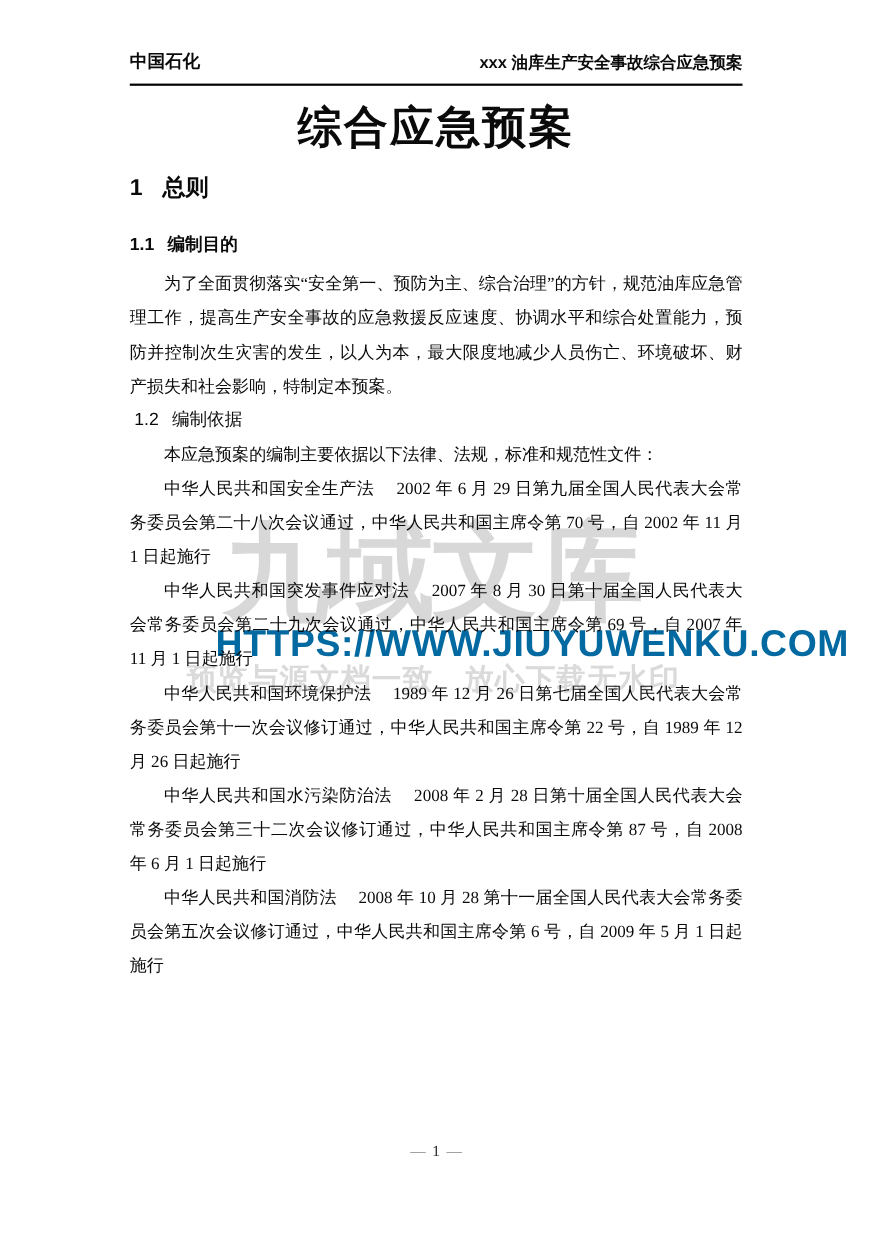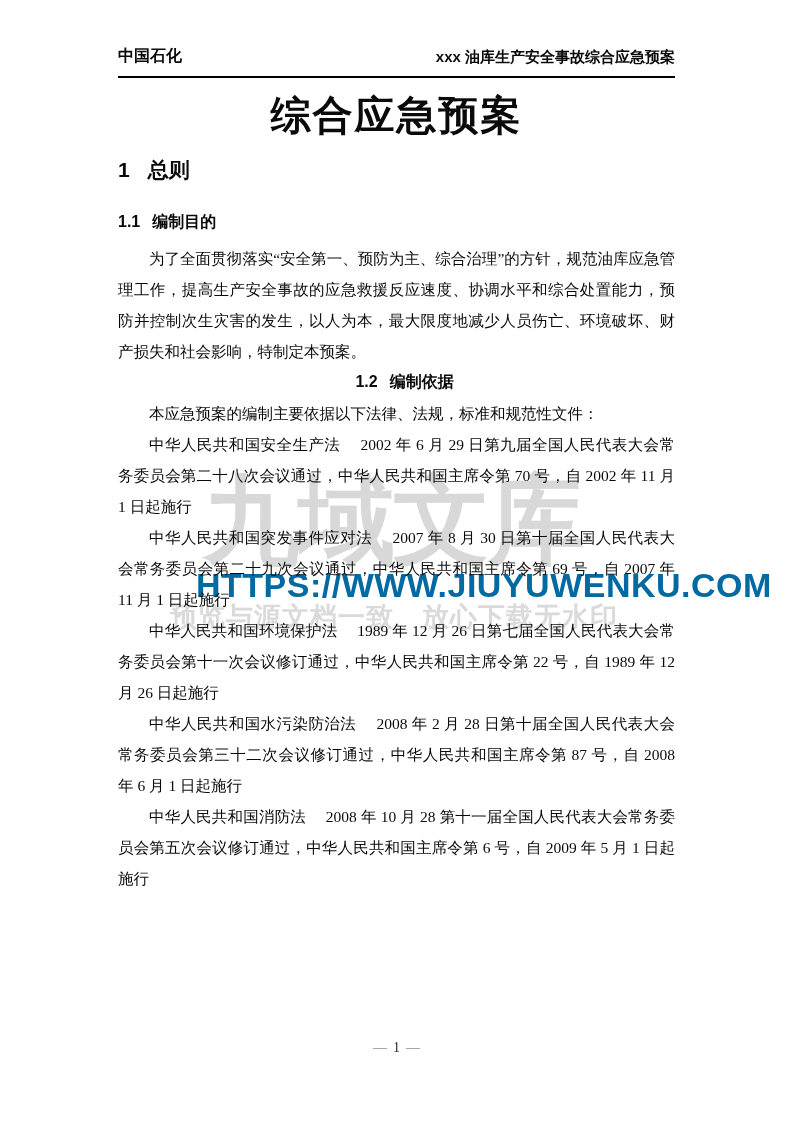--- a/index.html
+++ b/index.html
@@ -45,24 +45,24 @@
     font-size:16px;font-weight:bold;
     font-family:"Liberation Sans","DejaVu Sans",sans-serif;
   }
   .h11 .num{margin-right:12px;}
   .body-text{
     position:absolute;left:118px;top:243px;width:557px;
     font-size:15.5px;line-height:31px;text-align:justify;
   }
   .body-text p{margin:0;text-indent:2em;}
   .h12{
-    margin:3px 0 4px 16px;
-    font-size:16px;line-height:24px;font-weight:bold;
+    margin:3px 0 4px 4px;
+    font-size:16px;line-height:24px;font-weight:normal;
     font-family:"Liberation Sans","DejaVu Sans",sans-serif;
-    text-align:center;
+    text-align:left;
   }
   .h12 .num{margin-right:12px;}
   .footer{
     position:absolute;left:0;right:0;top:1040px;
     text-align:center;font-size:14px;
   }
   .footer .dash{color:#8a8a8a;padding:0 6px;}
   .footer .pg{color:#2a2a2a;}
 </style>
 </head>

